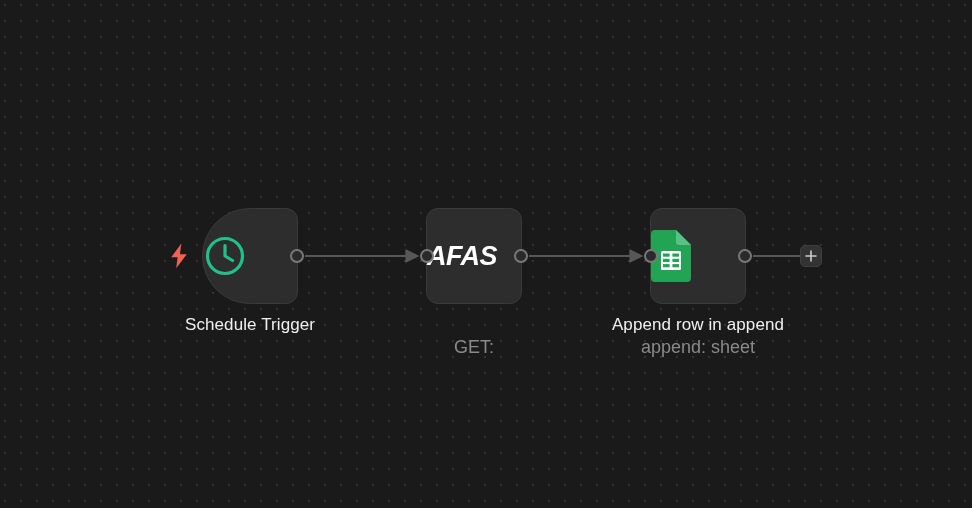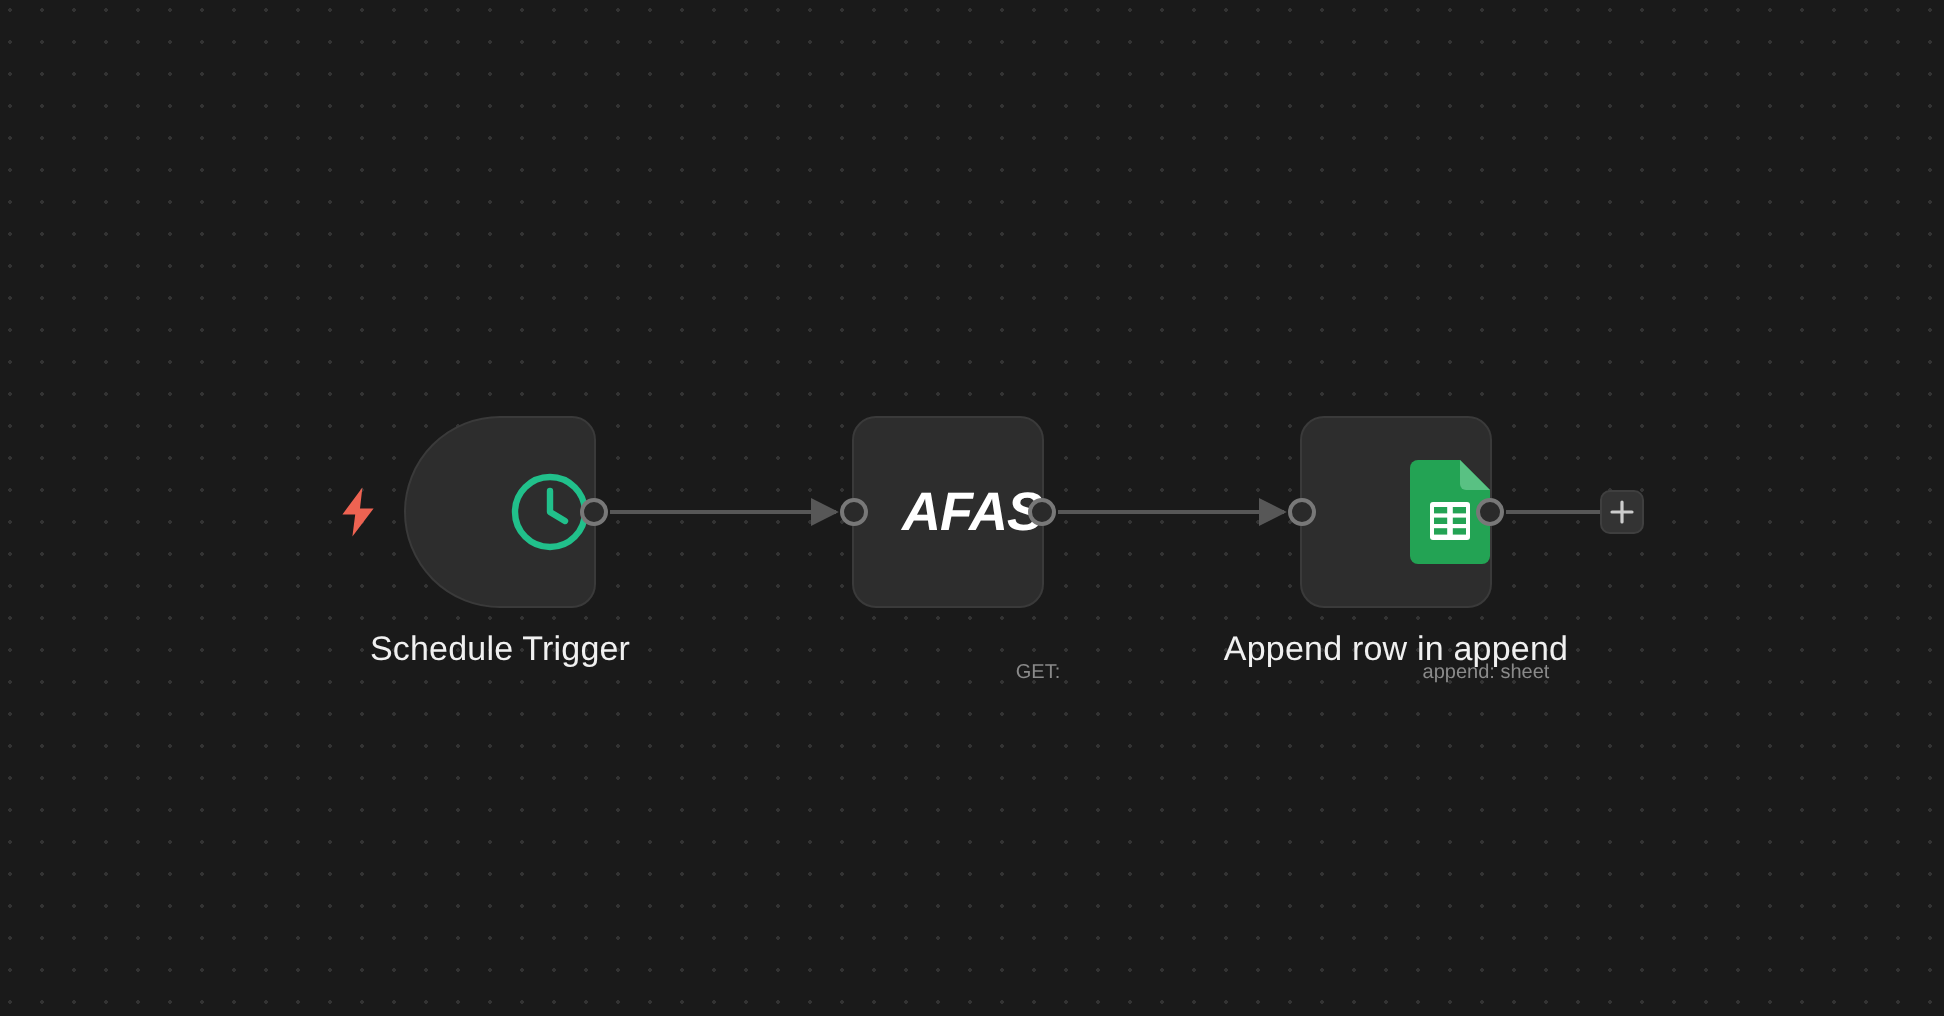--- a/index.html
+++ b/index.html
@@ -54,21 +54,21 @@
   .node-box {
     position: relative;
     width: 96px;
     height: 96px;
     box-sizing: border-box;
     background: #2d2d2d;
     border: 1px solid #3a3a3a;
     border-radius: 12px;
     display: flex;
     align-items: center;
-    justify-content: flex-end;
+    justify-content: flex-start;
   }
   .node-box.trigger {
     border-radius: 48px 12px 12px 48px;
   }
 
   
   .port {
     position: absolute;
     top: 50%;
     width: 14px;
@@ -91,26 +91,25 @@
     white-space: nowrap;
     color: #f0f0f0;
     font-size: 17px;
     line-height: 22px;
     letter-spacing: 0.1px;
   }
   .node-sublabel {
     position: absolute;
     left: 50%;
     transform: translateX(-50%);
-    top: 120px;
+    top: 130px;
     white-space: nowrap;
     color: #8a8a8a;
-    font-size: 10px;
+    font-size: 18px;
     line-height: 18px;
-    margin-left: 45px;
   }
 
   
   .afas-mark {
     color: #ffffff;
     font-family: "Liberation Sans", sans-serif;
     font-size: 27px;
     font-weight: 700;
     font-style: italic;
     letter-spacing: -0.5px;

